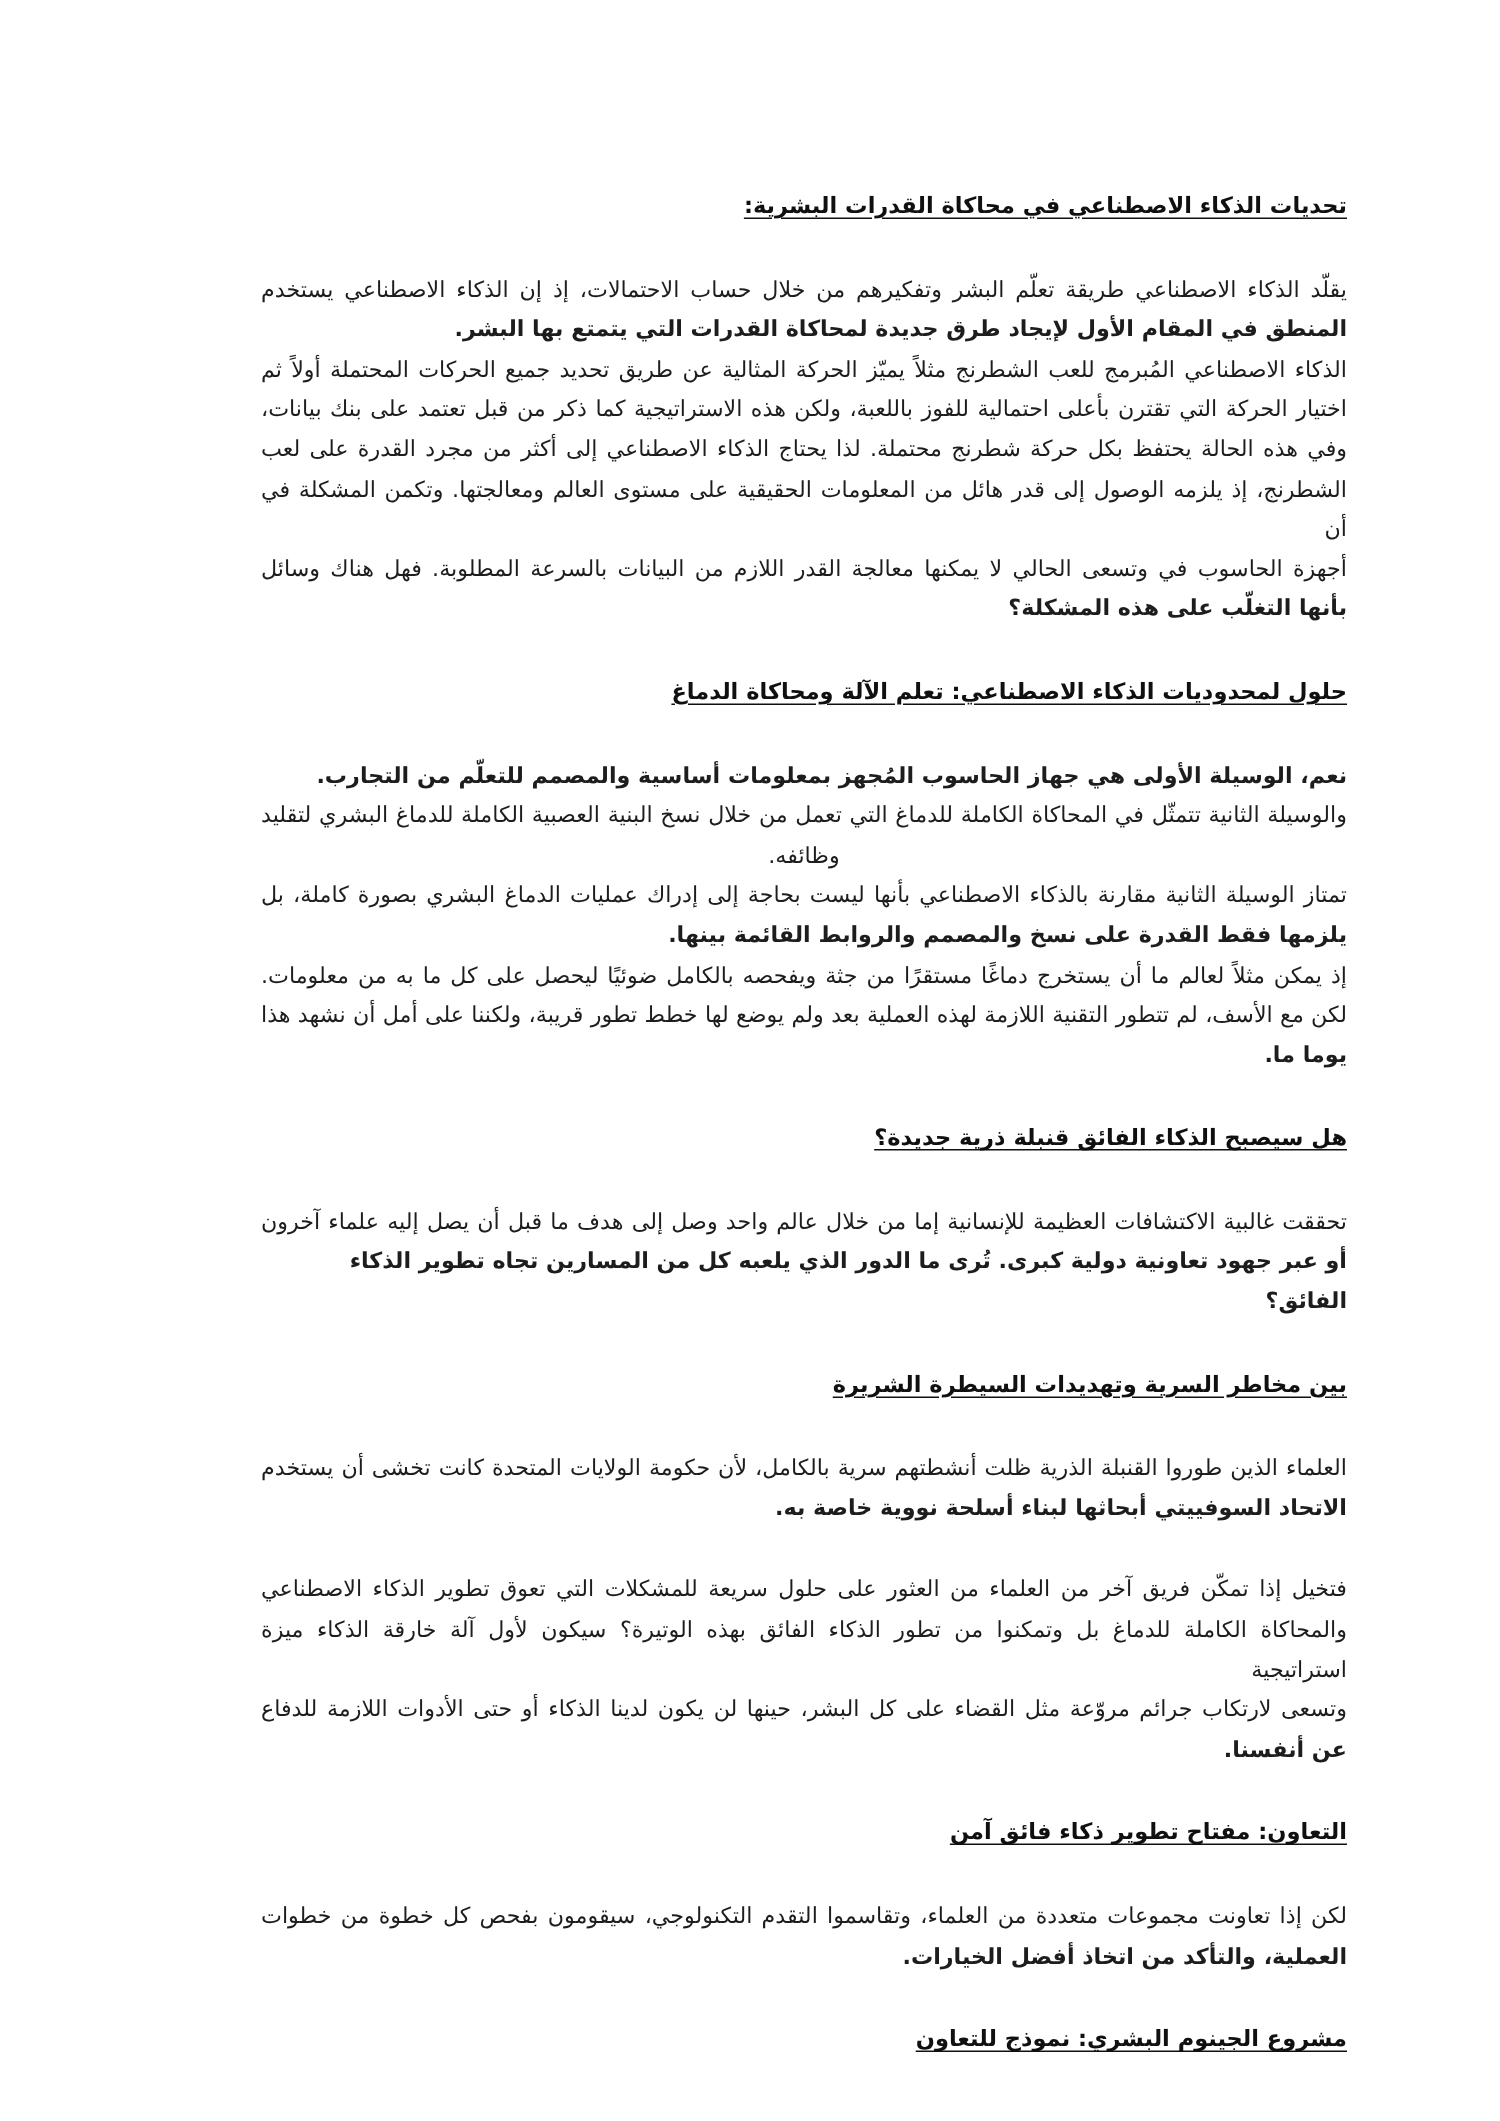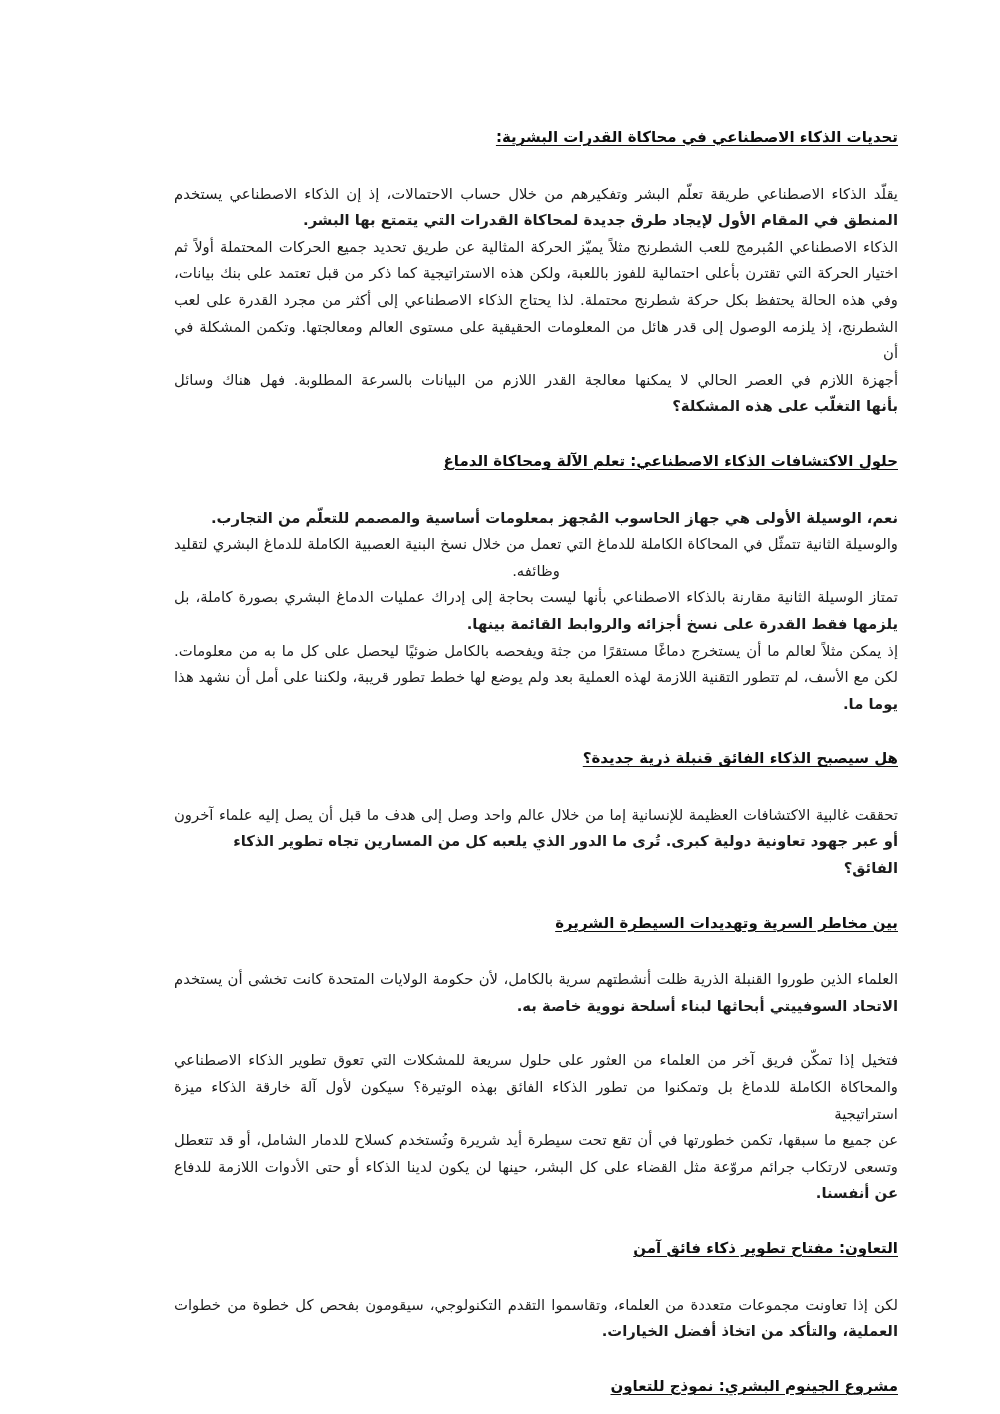--- a/index.html
+++ b/index.html
@@ -49,32 +49,32 @@
   <div id="doc-root">
       <section class="section">
         <h2 class="hd">تحديات الذكاء الاصطناعي في محاكاة القدرات البشرية:</h2>
         <div class="para">
           <div class="ln j">يقلّد الذكاء الاصطناعي طريقة تعلّم البشر وتفكيرهم من خلال حساب الاحتمالات، إذ إن الذكاء الاصطناعي يستخدم</div>
           <div class="ln r">المنطق في المقام الأول لإيجاد طرق جديدة لمحاكاة القدرات التي يتمتع بها البشر.</div>
           <div class="ln j">الذكاء الاصطناعي المُبرمج للعب الشطرنج مثلاً يميّز الحركة المثالية عن طريق تحديد جميع الحركات المحتملة أولاً ثم</div>
           <div class="ln j">اختيار الحركة التي تقترن بأعلى احتمالية للفوز باللعبة، ولكن هذه الاستراتيجية كما ذكر من قبل تعتمد على بنك بيانات،</div>
           <div class="ln j">وفي هذه الحالة يحتفظ بكل حركة شطرنج محتملة. لذا يحتاج الذكاء الاصطناعي إلى أكثر من مجرد القدرة على لعب</div>
           <div class="ln j">الشطرنج، إذ يلزمه الوصول إلى قدر هائل من المعلومات الحقيقية على مستوى العالم ومعالجتها. وتكمن المشكلة في أن</div>
-          <div class="ln j">أجهزة اللازم في العصر الحالي لا يمكنها معالجة القدر اللازم من البيانات بالسرعة المطلوبة. فهل هناك وسائل</div>
+          <div class="ln j">أجهزة الحاسوب في وتسعى الحالي لا يمكنها معالجة القدر اللازم من البيانات بالسرعة المطلوبة. فهل هناك وسائل</div>
           <div class="ln r">بأنها التغلّب على هذه المشكلة؟</div>
         </div>
       </section>
       <section class="section">
-        <h2 class="hd">حلول الاكتشافات الذكاء الاصطناعي: تعلم الآلة ومحاكاة الدماغ</h2>
+        <h2 class="hd">حلول لمحدوديات الذكاء الاصطناعي: تعلم الآلة ومحاكاة الدماغ</h2>
         <div class="para">
           <div class="ln r">نعم، الوسيلة الأولى هي جهاز الحاسوب المُجهز بمعلومات أساسية والمصمم للتعلّم من التجارب.</div>
           <div class="ln j">والوسيلة الثانية تتمثّل في المحاكاة الكاملة للدماغ التي تعمل من خلال نسخ البنية العصبية الكاملة للدماغ البشري لتقليد</div>
           <div class="ln l">وظائفه.</div>
           <div class="ln j">تمتاز الوسيلة الثانية مقارنة بالذكاء الاصطناعي بأنها ليست بحاجة إلى إدراك عمليات الدماغ البشري بصورة كاملة، بل</div>
-          <div class="ln r">يلزمها فقط القدرة على نسخ أجزائه والروابط القائمة بينها.</div>
+          <div class="ln r">يلزمها فقط القدرة على نسخ والمصمم والروابط القائمة بينها.</div>
           <div class="ln j">إذ يمكن مثلاً لعالم ما أن يستخرج دماغًا مستقرًا من جثة ويفحصه بالكامل ضوئيًا ليحصل على كل ما به من معلومات.</div>
           <div class="ln j">لكن مع الأسف، لم تتطور التقنية اللازمة لهذه العملية بعد ولم يوضع لها خطط تطور قريبة، ولكننا على أمل أن نشهد هذا</div>
           <div class="ln r">يوما ما.</div>
         </div>
       </section>
       <section class="section">
         <h2 class="hd">هل سيصبح الذكاء الفائق قنبلة ذرية جديدة؟</h2>
         <div class="para">
           <div class="ln j">تحققت غالبية الاكتشافات العظيمة للإنسانية إما من خلال عالم واحد وصل إلى هدف ما قبل أن يصل إليه علماء آخرون</div>
           <div class="ln r">أو عبر جهود تعاونية دولية كبرى. تُرى ما الدور الذي يلعبه كل من المسارين تجاه تطوير الذكاء الفائق؟</div>
@@ -82,21 +82,20 @@
       </section>
       <section class="section">
         <h2 class="hd">بين مخاطر السرية وتهديدات السيطرة الشريرة</h2>
         <div class="para">
           <div class="ln j">العلماء الذين طوروا القنبلة الذرية ظلت أنشطتهم سرية بالكامل، لأن حكومة الولايات المتحدة كانت تخشى أن يستخدم</div>
           <div class="ln r">الاتحاد السوفييتي أبحاثها لبناء أسلحة نووية خاصة به.</div>
         </div>
         <div class="para">
           <div class="ln j">فتخيل إذا تمكّن فريق آخر من العلماء من العثور على حلول سريعة للمشكلات التي تعوق تطوير الذكاء الاصطناعي</div>
           <div class="ln j">والمحاكاة الكاملة للدماغ بل وتمكنوا من تطور الذكاء الفائق بهذه الوتيرة؟ سيكون لأول آلة خارقة الذكاء ميزة استراتيجية</div>
-          <div class="ln j">عن جميع ما سبقها، تكمن خطورتها في أن تقع تحت سيطرة أيد شريرة وتُستخدم كسلاح للدمار الشامل، أو قد تتعطل</div>
           <div class="ln j">وتسعى لارتكاب جرائم مروّعة مثل القضاء على كل البشر، حينها لن يكون لدينا الذكاء أو حتى الأدوات اللازمة للدفاع</div>
           <div class="ln r">عن أنفسنا.</div>
         </div>
       </section>
       <section class="section">
         <h2 class="hd">التعاون: مفتاح تطوير ذكاء فائق آمن</h2>
         <div class="para">
           <div class="ln j">لكن إذا تعاونت مجموعات متعددة من العلماء، وتقاسموا التقدم التكنولوجي، سيقومون بفحص كل خطوة من خطوات</div>
           <div class="ln r">العملية، والتأكد من اتخاذ أفضل الخيارات.</div>
         </div>

